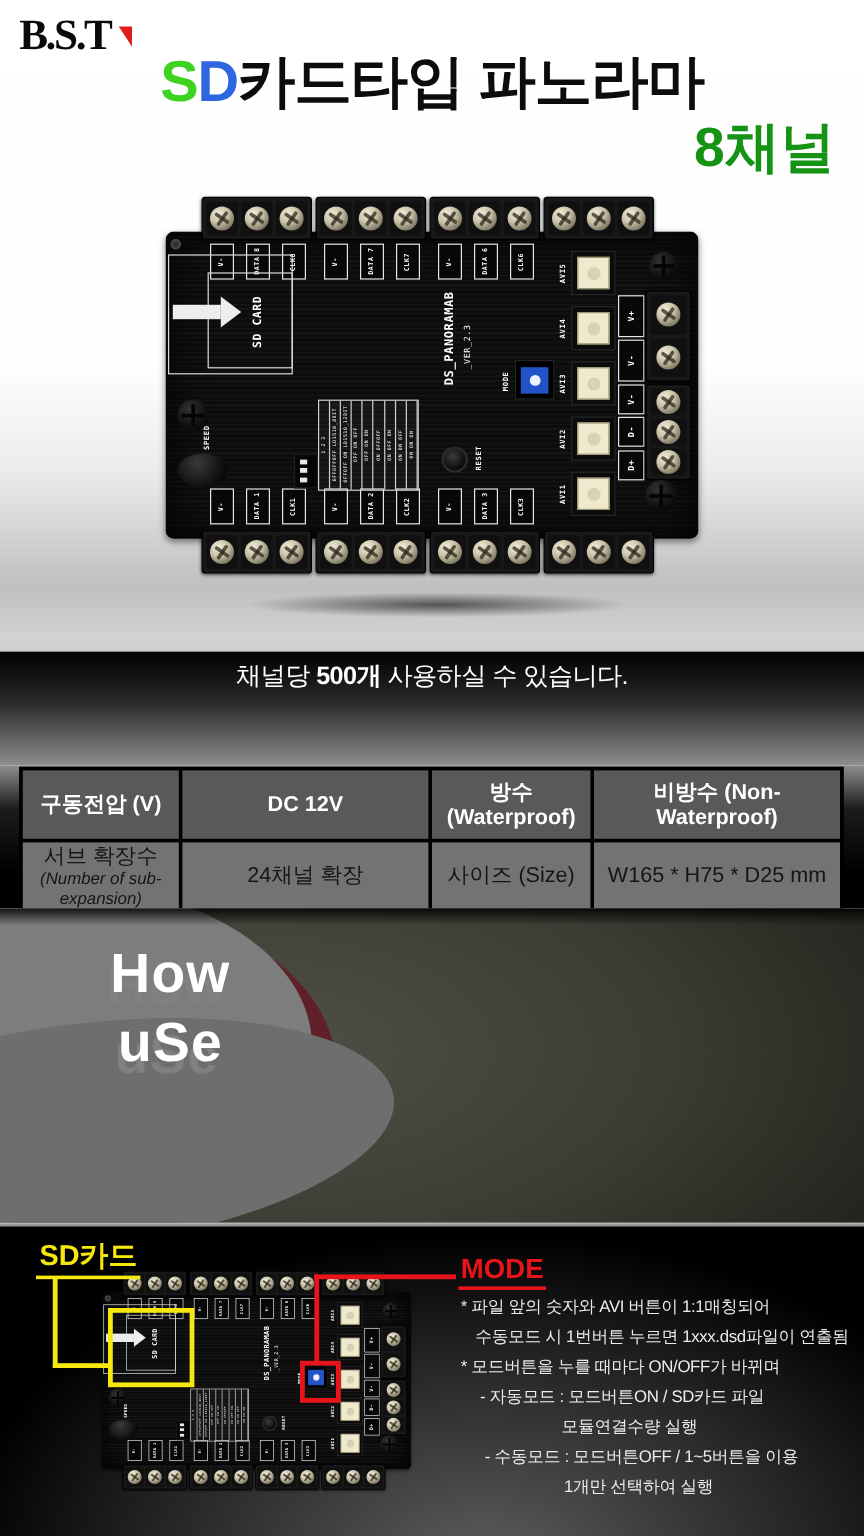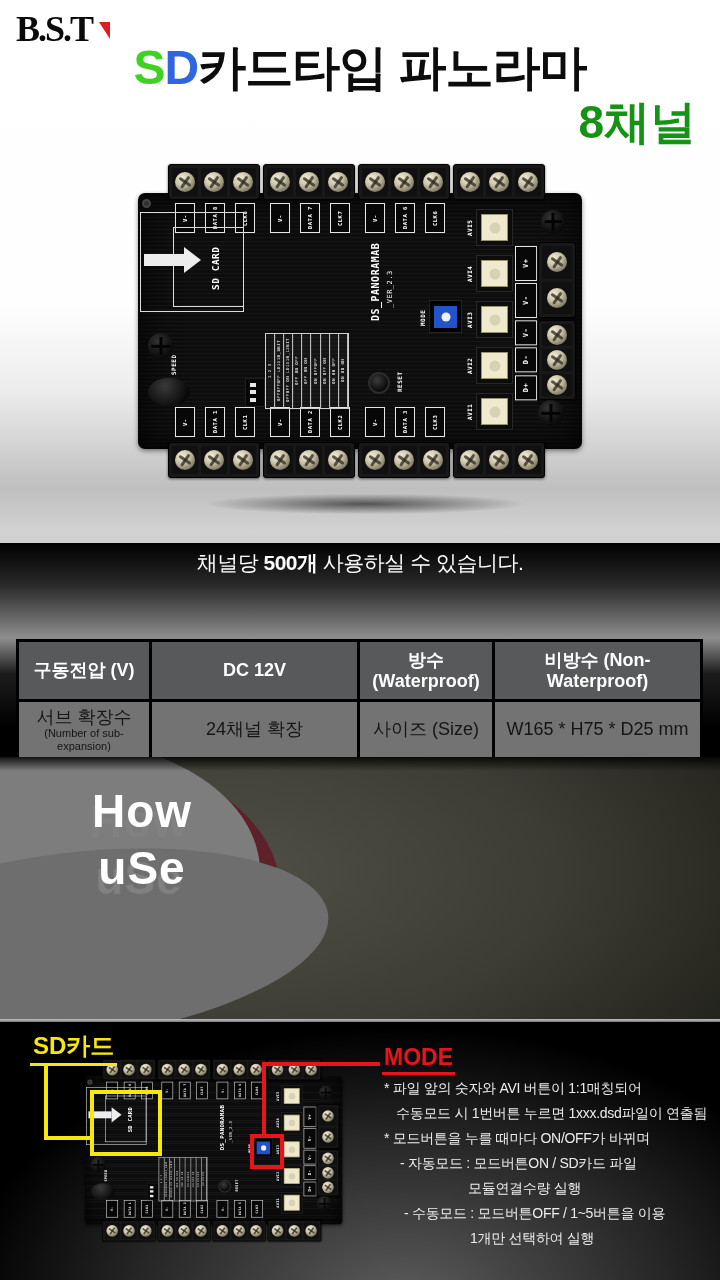--- a/index.html
+++ b/index.html
@@ -88,21 +88,21 @@
   
   .sec-table{top:638px;height:119px;
        background:linear-gradient(180deg,#8e8e8e 0%,#1c1c1c 30%,#000 75%);}
   .spec{position:absolute;left:16px;top:1px;display:grid;
        grid-template-columns:130px 205px 132px 205px;grid-template-rows:57px 55px;
        gap:3px;background:#000;border:3px solid #000;}
   .spec .cell{display:flex;flex-direction:column;align-items:center;justify-content:center;
        font-size:18px;line-height:1.15;text-align:center;}
   .spec .hd{background:#58595b;color:#fff;font-weight:bold;}
   .spec .bd{background:#737373;color:#151515;}
-  .cell .sub{font-size:11px;}
+  .cell .sub{font-size:14px;font-style:italic;}
 
   
   .sec-howto{top:757px;height:262px;
        background:radial-gradient(ellipse 620px 300px at 30% 45%,#505046 0%,#3c3c34 55%,#20201a 100%);}
   .hw-red{position:absolute;left:-120px;top:-2px;width:400px;height:272px;border-radius:50%;background:#5e2029;}
   .hw-gray{position:absolute;left:-142px;top:-18px;width:402px;height:266px;border-radius:50%;background:#7d7d7d;}
   .hw-gray2{position:absolute;left:-190px;top:96px;width:520px;height:186px;border-radius:50%;
        background:#6e6e6e;transform:rotate(-7deg);}
   .hw-topfade{position:absolute;left:0;top:0;width:720px;height:14px;
        background:linear-gradient(180deg,rgba(0,0,0,.85),rgba(0,0,0,0));}

